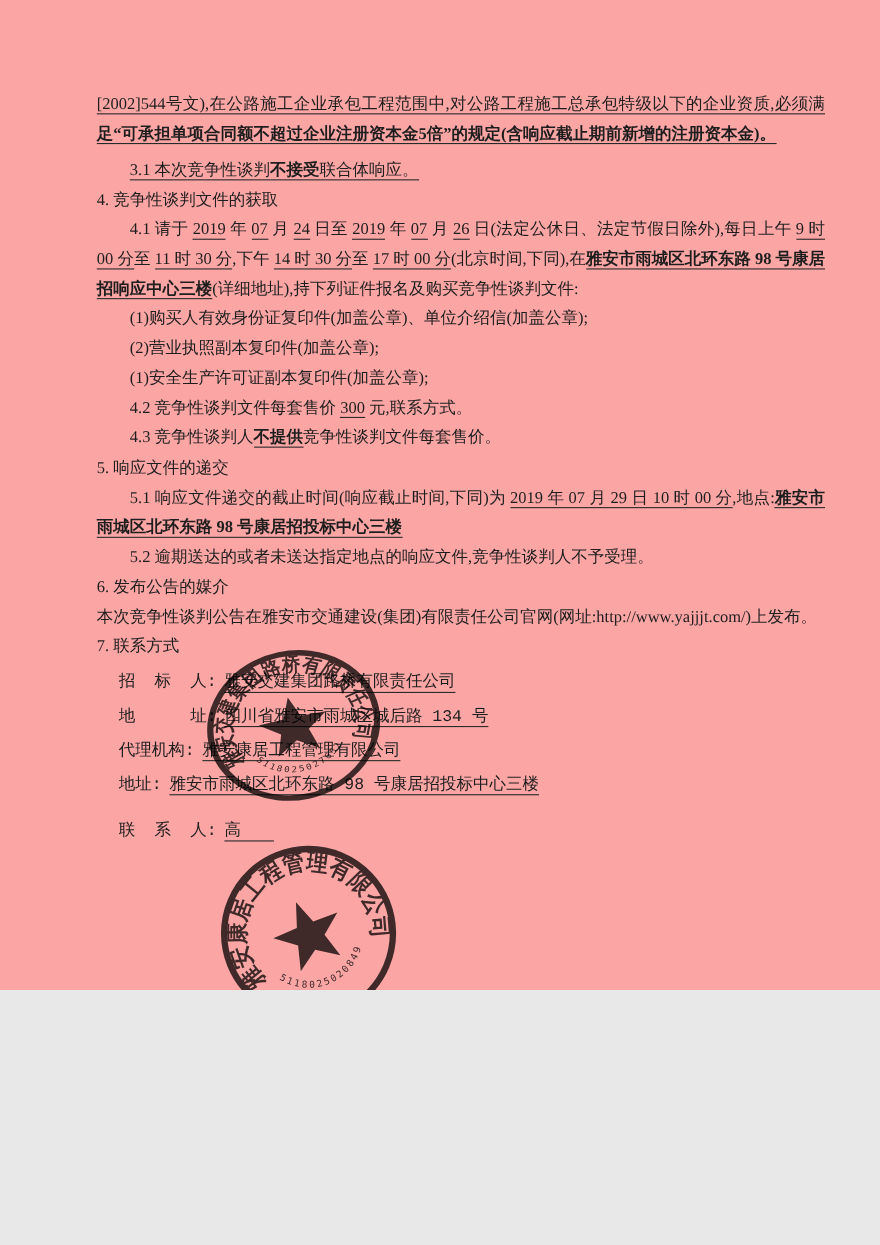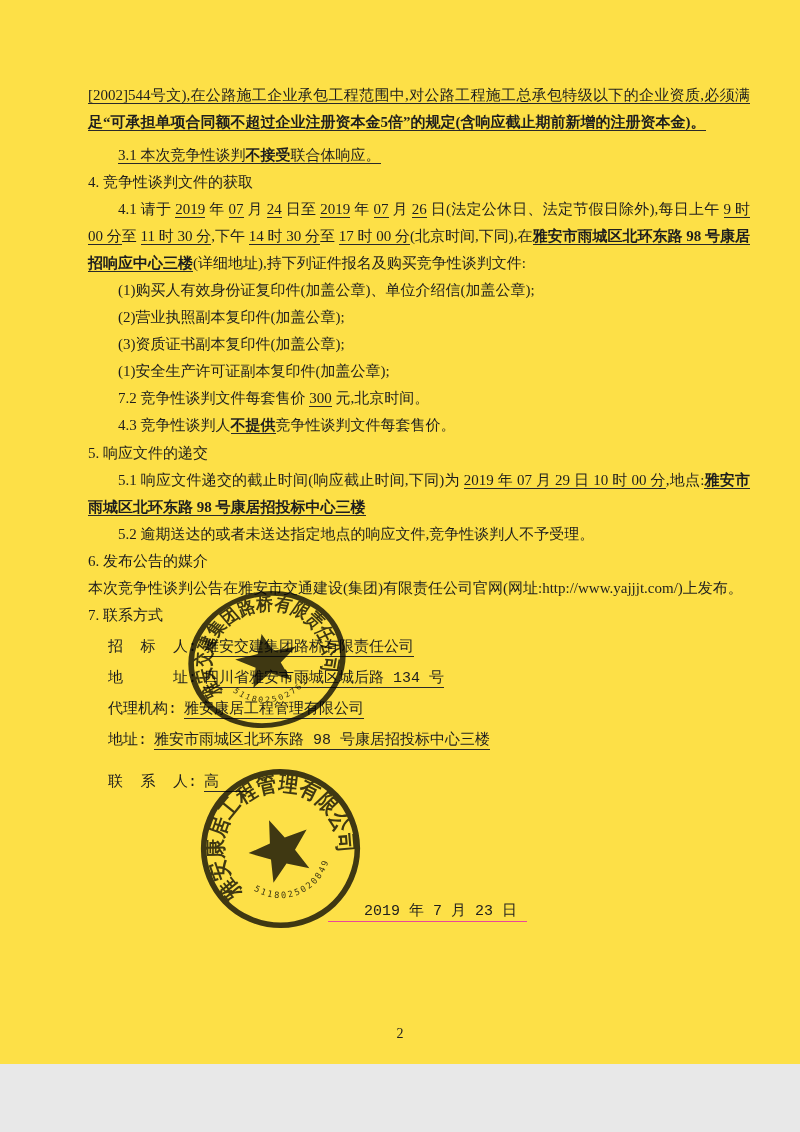--- a/index.html
+++ b/index.html
@@ -1,17 +1,17 @@
 <!DOCTYPE html>
 <html><head>
 <meta charset="utf-8">
 <style>
   html,body{margin:0;padding:0;background:#e8e8e8;}
   .page{
-    position:relative;width:800px;height:1064px;margin:0 auto;background:#fde047;
+    position:relative;width:800px;height:900px;margin:0 auto;background:#fca5a5;
     font-family:"Liberation Serif","DejaVu Serif",serif;color:#1e1e1e;overflow:hidden;
   }
   .flow{
     position:absolute;left:88px;top:82px;width:662px;
     font-size:15px;line-height:27px;text-align:justify;
   }
   .blk{margin:0;}
   .hd{font-weight:400;}
   .ind{text-indent:30px;}
   [data-name="para-3-8"]{margin-top:6px;}
@@ -46,23 +46,22 @@
 
 <div class="page" data-name="document-page">
 
   <div class="flow" data-name="document-body">
     <div class="blk pp" data-name="para-capital-rule"><span class="u">[2002]544号文),在公路施工企业承包工程范围中,对公路工程施工总承包特级以下的企业资质,必须满</span><span class="u b">足“可承担单项合同额不超过企业注册资本金5倍”的规定(含响应截止期前新增的注册资本金)。</span></div>
       <div class="blk pp ind" data-name="para-3-8"><span class="u">3.1 本次竞争性谈判</span><span class="u b">不接受</span><span class="u">联合体响应。</span></div>
       <div class="blk hd" data-name="heading-4"><span>4. 竞争性谈判文件的获取</span></div>
       <div class="blk pp ind" data-name="para-4-1"><span>4.1 请于 </span><span class="u">2019</span><span> 年 </span><span class="u">07</span><span> 月 </span><span class="u">24</span><span> 日至 </span><span class="u">2019</span><span> 年 </span><span class="u">07</span><span> 月 </span><span class="u">26</span><span> 日(法定公休日、法定节假日除外),每日上午 </span><span class="u">9 时 00 分</span><span>至 </span><span class="u">11 时 30 分</span><span>,下午 </span><span class="u">14 时 30 分</span><span>至 </span><span class="u">17 时 00 分</span><span>(北京时间,下同),在</span><span class="u b">雅安市雨城区北环东路 98 号康居招响应中心三楼</span><span>(详细地址),持下列证件报名及购买竞争性谈判文件:</span></div>
       <div class="blk pp ind" data-name="list-item-1"><span>(1)购买人有效身份证复印件(加盖公章)、单位介绍信(加盖公章);</span></div>
       <div class="blk pp ind" data-name="list-item-2"><span>(2)营业执照副本复印件(加盖公章);</span></div>
-      <div class="blk pp ind" data-name="list-item-3"><span>(3)资质证书副本复印件(加盖公章);</span></div>
       <div class="blk pp ind" data-name="list-item-4"><span>(1)安全生产许可证副本复印件(加盖公章);</span></div>
-      <div class="blk pp ind" data-name="para-4-2"><span>7.2 竞争性谈判文件每套售价 </span><span class="u">300</span><span> 元,北京时间。</span></div>
+      <div class="blk pp ind" data-name="para-4-2"><span>4.2 竞争性谈判文件每套售价 </span><span class="u">300</span><span> 元,联系方式。</span></div>
       <div class="blk pp ind" data-name="para-4-3"><span>4.3 竞争性谈判人</span><span class="u b">不提供</span><span>竞争性谈判文件每套售价。</span></div>
       <div class="blk hd" data-name="heading-5"><span>5. 响应文件的递交</span></div>
       <div class="blk pp ind" data-name="para-5-1"><span>5.1 响应文件递交的截止时间(响应截止时间,下同)为 </span><span class="u">2019 年 07 月 29 日 10 时 00 分</span><span>,地点:</span><span class="u b">雅安市雨城区北环东路 98 号康居招投标中心三楼</span></div>
       <div class="blk pp ind" data-name="para-5-2"><span>5.2 逾期送达的或者未送达指定地点的响应文件,竞争性谈判人不予受理。</span></div>
       <div class="blk hd" data-name="heading-6"><span>6. 发布公告的媒介</span></div>
       <div class="blk pp" data-name="para-6-body"><span>本次竞争性谈判公告在雅安市交通建设(集团)有限责任公司官网(网址:http://www.yajjjt.com/)上发布。</span></div>
       <div class="blk hd" data-name="heading-7"><span>7. 联系方式</span></div>
       <div class="contacts" data-name="contact-list">
         <div class="crow" data-name="contact-row"><span class="clabel spread" data-name="contact-label">招标人</span><span class="ccolon" data-name="contact-colon">:</span><span class="cvalue" data-name="contact-value">雅安交建集团路桥有限责任公司</span></div>
         <div class="crow" data-name="contact-row"><span class="clabel spread" data-name="contact-label">地址</span><span class="ccolon" data-name="contact-colon">:</span><span class="cvalue" data-name="contact-value">四川省雅安市雨城区城后路 134 号</span></div>

